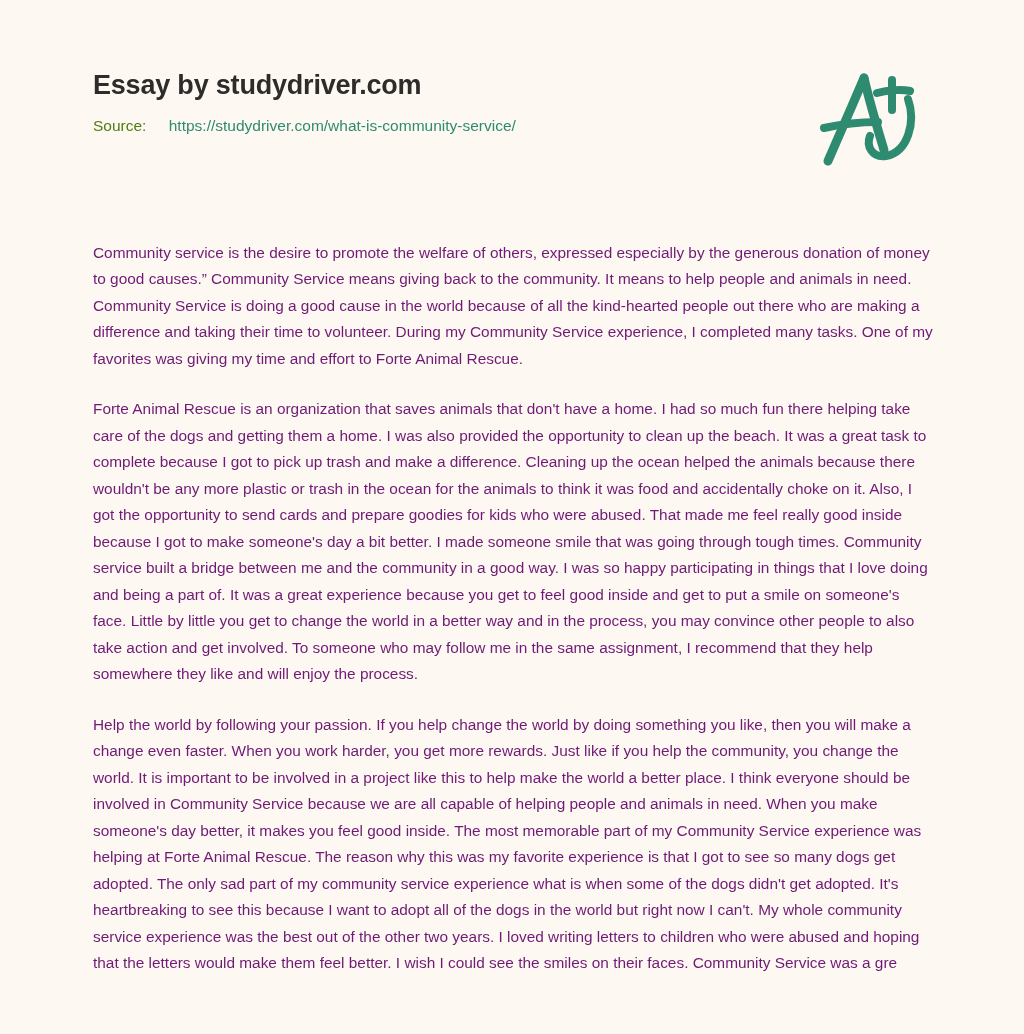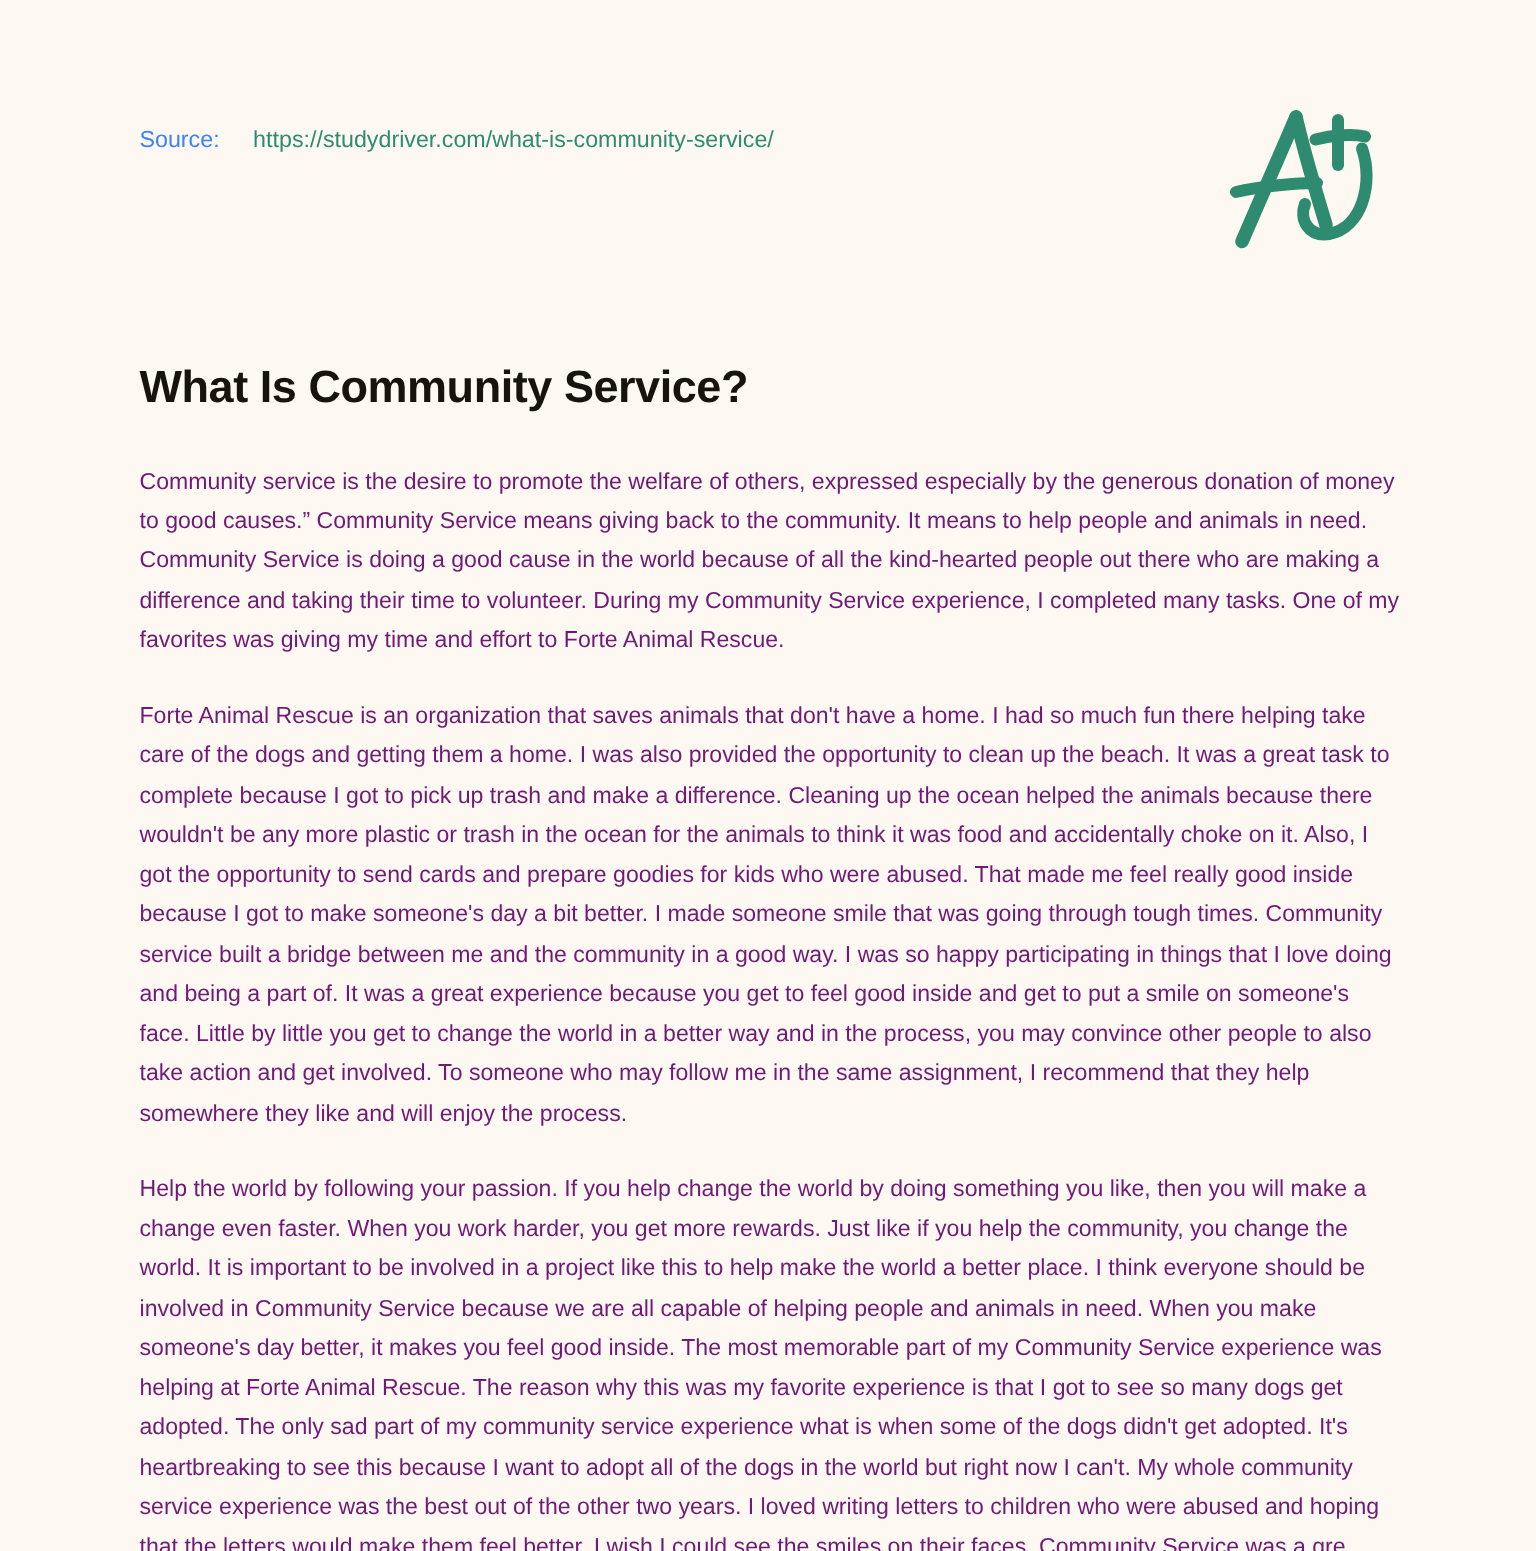--- a/index.html
+++ b/index.html
@@ -50,21 +50,21 @@
   }
 
   .source-line {
     margin-top: 15px;
     font-size: 15.5px;
     line-height: 1.3;
     white-space: nowrap;
   }
 
   .source-label {
-    color: #3b82f6;
+    color: #4d7c0f;
   }
 
   .source-url {
     color: #2e8b70;
     text-decoration: none;
     margin-left: 18px;
   }
 
   
   .logo {
@@ -110,20 +110,21 @@
   }
 </style>
 </head>
 <body>
 
 <div class="page">
 
   <div class="header">
 
     <div class="brand-block">
+      <div class="brand-title">Essay by studydriver.com</div>
 
       <div class="source-line">
         <span class="source-label">Source:</span>
         <a class="source-url" href="#">https://studydriver.com/what-is-community-service/</a>
       </div>
     </div>
 
     <div class="logo">
       <svg viewBox="0 0 112 102" xmlns="http://www.w3.org/2000/svg">
         <g fill="none" stroke="#2e8b70" stroke-linecap="round" stroke-linejoin="round">
@@ -139,21 +140,20 @@
           <path d="M65 27 C 76 24, 90 23, 98 25" stroke-width="8"></path>
 
           <path d="M96 33 C 104 56, 96 86, 74 90 C 60 92, 54 80, 58 70" stroke-width="8"></path>
         </g>
       </svg>
     </div>
 
   </div>
 
   <div class="content">
-    <h1 class="doc-title">What Is Community Service?</h1>
 
     <div class="body-text">
       <p>Community service is the desire to promote the welfare of others, expressed especially by the generous donation of money to good causes.” Community Service means giving back to the community. It means to help people and animals in need. Community Service is doing a good cause in the world because of all the kind-hearted people out there who are making a difference and taking their time to volunteer. During my Community Service experience, I completed many tasks. One of my favorites was giving my time and effort to Forte Animal Rescue.</p>
       <p>Forte Animal Rescue is an organization that saves animals that don't have a home. I had so much fun there helping take care of the dogs and getting them a home. I was also provided the opportunity to clean up the beach. It was a great task to complete because I got to pick up trash and make a difference. Cleaning up the ocean helped the animals because there wouldn't be any more plastic or trash in the ocean for the animals to think it was food and accidentally choke on it. Also, I got the opportunity to send cards and prepare goodies for kids who were abused. That made me feel really good inside because I got to make someone's day a bit better. I made someone smile that was going through tough times. Community service built a bridge between me and the community in a good way. I was so happy participating in things that I love doing and being a part of. It was a great experience because you get to feel good inside and get to put a smile on someone's face. Little by little you get to change the world in a better way and in the process, you may convince other people to also take action and get involved. To someone who may follow me in the same assignment, I recommend that they help somewhere they like and will enjoy the process.</p>
       <p>Help the world by following your passion. If you help change the world by doing something you like, then you will make a change even faster. When you work harder, you get more rewards. Just like if you help the community, you change the world. It is important to be involved in a project like this to help make the world a better place. I think everyone should be involved in Community Service because we are all capable of helping people and animals in need. When you make someone's day better, it makes you feel good inside. The most memorable part of my Community Service experience was helping at Forte Animal Rescue. The reason why this was my favorite experience is that I got to see so many dogs get adopted. The only sad part of my community service experience what is when some of the dogs didn't get adopted. It's heartbreaking to see this because I want to adopt all of the dogs in the world but right now I can't. My whole community service experience was the best out of the other two years. I loved writing letters to children who were abused and hoping that the letters would make them feel better. I wish I could see the smiles on their faces. Community Service was a gre</p>
     </div>
   </div>
 
 </div>
 

